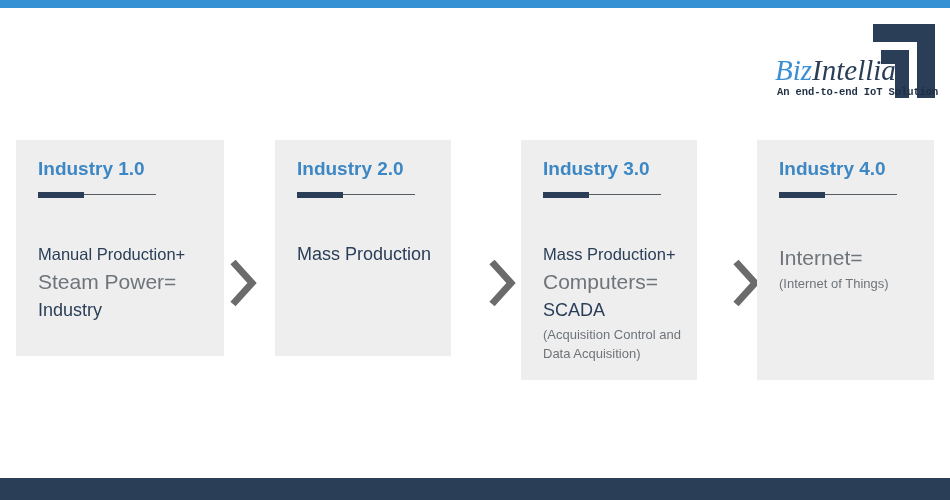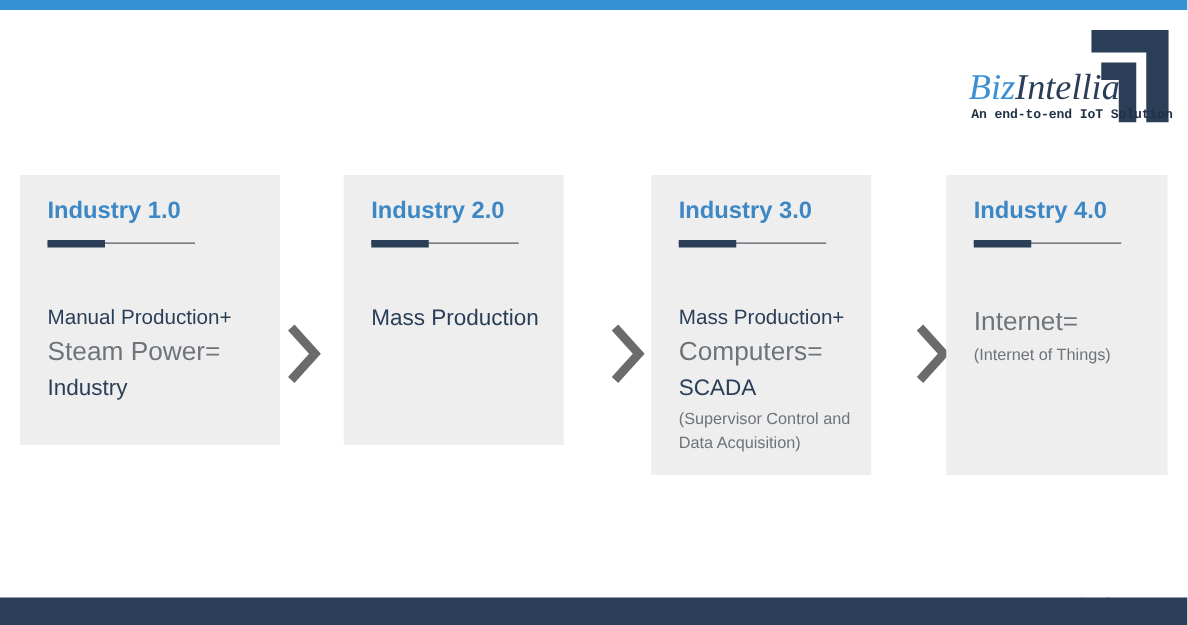--- a/index.html
+++ b/index.html
@@ -210,21 +210,21 @@
   <div class="card-inner">
     <div class="card-title">Industry 3.0</div>
     <div class="rule">
       <div class="rule-thin"></div>
       <div class="rule-thick"></div>
     </div>
     <div class="card-body">
       <div class="line-a">Mass Production+</div>
       <div class="line-b">Computers=</div>
       <div class="line-c">SCADA</div>
-      <div class="line-note">(Supervisor Control and</div>
+      <div class="line-note">(Acquisition Control and</div>
       <div class="line-note">Data Acquisition)</div>
     </div>
   </div>
 </div>
 
 <div class="chevron" style="left:731px;">
   <svg width="30" height="50" viewBox="0 0 30 50" xmlns="http://www.w3.org/2000/svg">
     <path d="M5 4 L24 25 L5 46" fill="none" stroke="#6B6B6B" stroke-width="7" stroke-linejoin="miter" stroke-linecap="butt"></path>
   </svg>
 </div>

